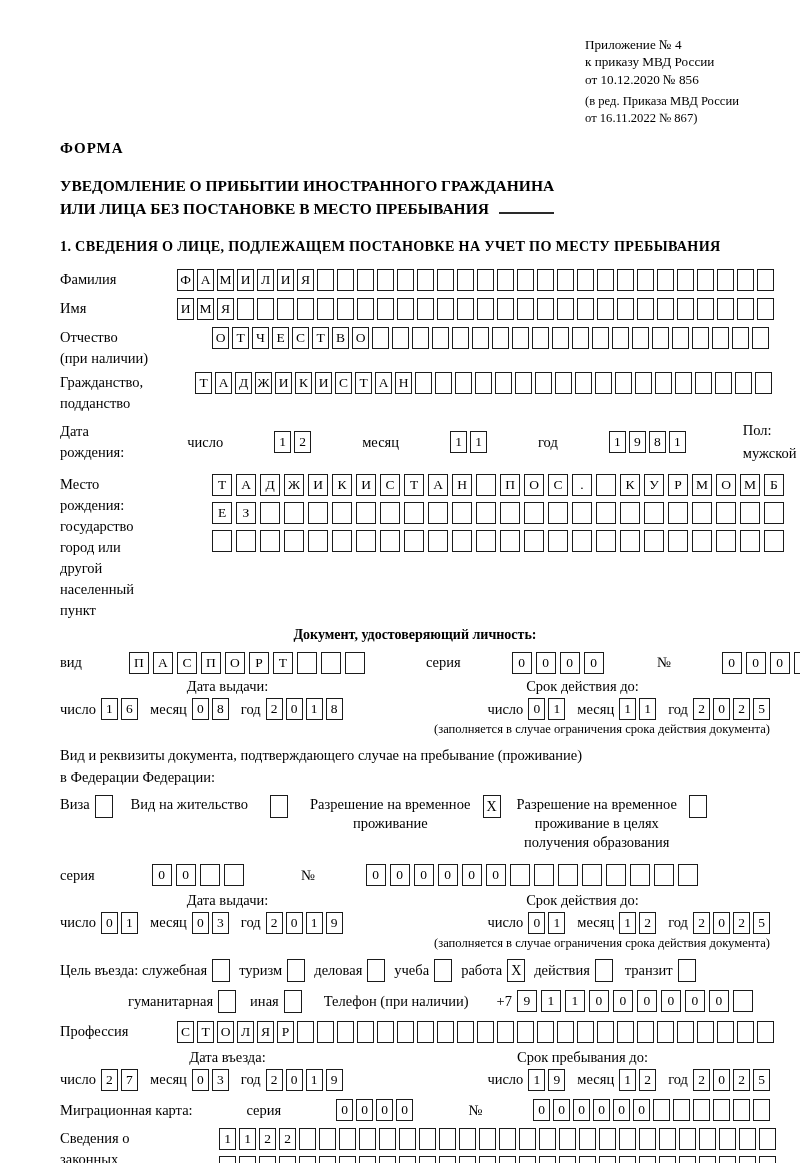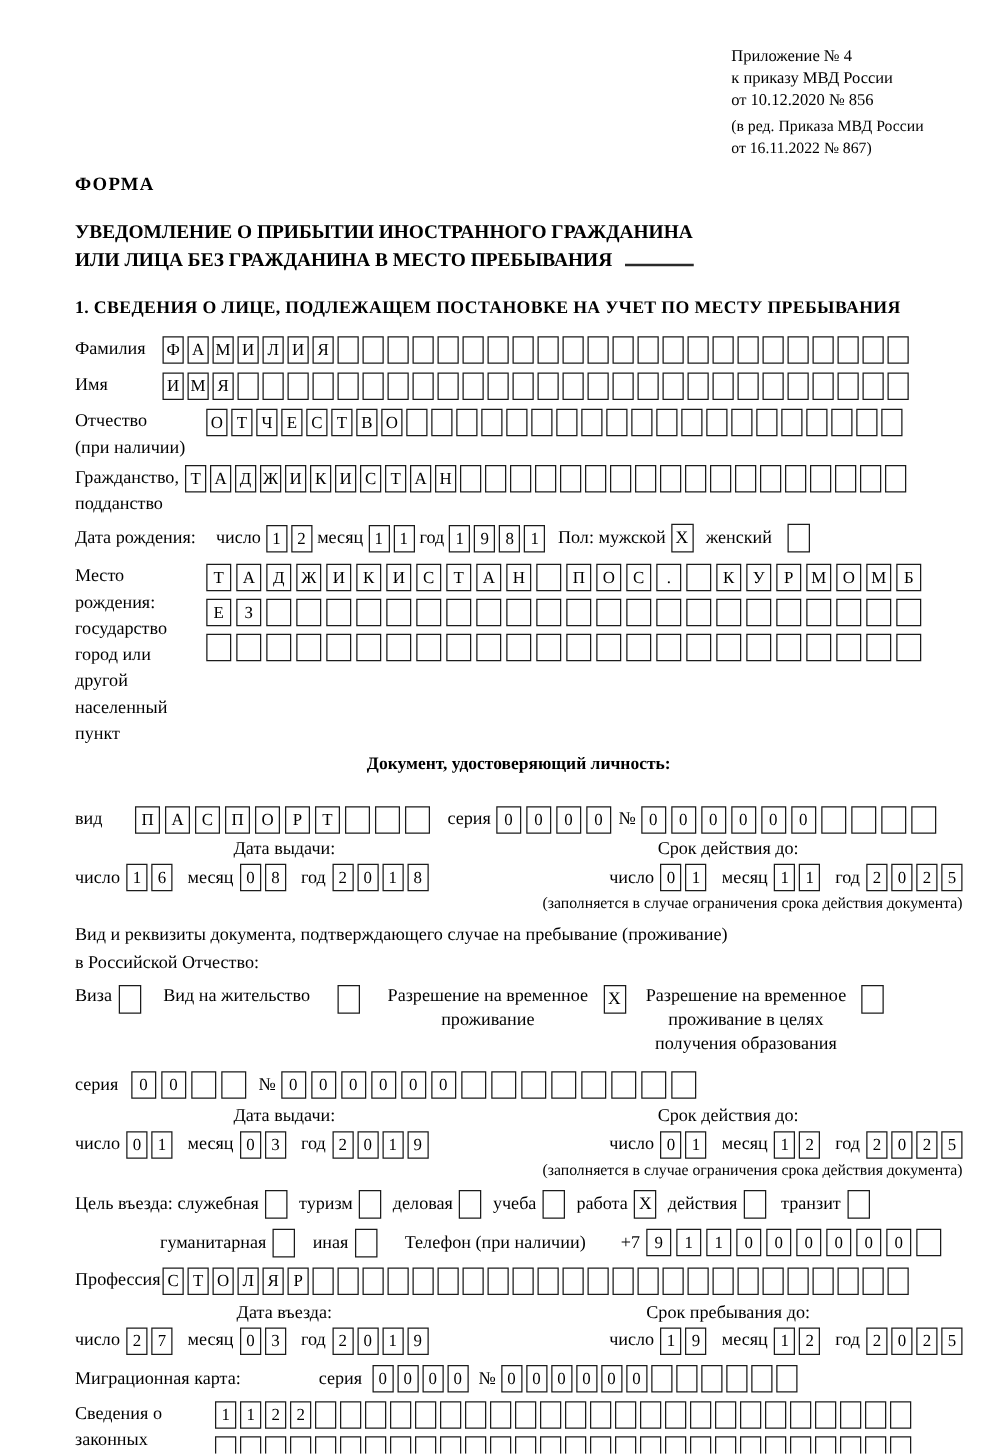--- a/index.html
+++ b/index.html
@@ -20,26 +20,26 @@
   
   .cells { display:inline-flex; gap:3px; vertical-align:middle; }
   .cell {
     display:inline-block; width:15px; height:20px; border:1.6px solid #1b1b1b;
     text-align:center; font-size:13.5px; line-height:20px; flex:0 0 auto;
     font-family:"Liberation Serif", serif; background:#fff;
   }
   .cells-wide { gap:4px; } .cells-wide .cell { width:18px; }
   .cells-box .cell { width:16px; height:21px; line-height:21px; font-size:14px; }
   
-  .row { display:flex; align-items:flex-start; margin-bottom:7px; }
+  .row { display:flex; align-items:flex-start; margin-bottom:7px;gap:47px; }
   .lbl { font-size:14.5px; line-height:21px; }
   .lblcol { flex:0 0 auto; }
   .stack > .cells { display:flex; margin-bottom:6px; }
   .inline-lbl { font-size:14.5px; line-height:23px; margin:0 4px; }
-  .doc-head { text-align:center; font-weight:bold; font-size:14px; margin:6px 0 24px 0; }
+  .doc-head { text-align:center; font-weight:bold; font-size:14px; margin:6px 0 8px 0; }
   
   .dates-block { display:flex; margin-bottom:2px; }
   .dates-half { display:flex; flex-direction:column; }
   .dates-half.left { width:335px; }
   .dates-half.right { flex:1; }
   .dates-title { text-align:center; font-size:14.5px; line-height:17px; }
   .dategrp { display:flex; align-items:center; margin-top:3px; }
   .dategrp .glbl { font-size:14.5px; margin-right:5px; }
   .dategrp .cells { margin-right:12px; }
   .dates-note { text-align:right; font-size:12.6px; margin:2px 0 8px 0; }
@@ -64,21 +64,21 @@
     <div>от 10.12.2020 № 856</div>
     <div class="grp2">
       <div>(в ред. Приказа МВД России</div>
       <div>от 16.11.2022 № 867)</div>
     </div>
   </div>
   <div class="forma">ФОРМА</div>
 
   <div class="title">
     <div>УВЕДОМЛЕНИЕ О ПРИБЫТИИ ИНОСТРАННОГО ГРАЖДАНИНА</div>
-    <div><span>ИЛИ ЛИЦА БЕЗ ГРАЖДАНИНА В МЕСТО ПРЕБЫВАНИЯ</span><span class="blank"></span></div>
+    <div><span>ИЛИ ЛИЦА БЕЗ ПОСТАНОВКЕ В МЕСТО ПРЕБЫВАНИЯ</span><span class="blank"></span></div>
   </div>
 
   <div class="section-h">1. СВЕДЕНИЯ О ЛИЦЕ, ПОДЛЕЖАЩЕМ ПОСТАНОВКЕ НА УЧЕТ ПО МЕСТУ ПРЕБЫВАНИЯ</div>
 
   <div class="row">
     <div class="lbl lblcol" style="width:70px">Фамилия</div>
     <div class="cells">
         <span class="cell">Ф</span>
         <span class="cell">А</span>
         <span class="cell">М</span>
@@ -420,21 +420,21 @@
             <span class="cell">0</span>
             <span class="cell">2</span>
             <span class="cell">5</span>
           </span>
       </div>
     </div>
   </div>
   <div class="dates-note">(заполняется в случае ограничения срока действия документа)</div>
 
   <div class="res-line">Вид и реквизиты документа, подтверждающего случае на пребывание (проживание)</div>
-  <div class="res-line">в Российской Отчество:</div>
+  <div class="res-line">в Федерации Федерации:</div>
   <div class="opts">
     <div class="opt">
       <span class="olbl">Виза</span>
       <span class="cells cells-box" style="margin-left:5px">
           <span class="cell"></span>
         </span>
     </div>
     <div class="opt" style="margin-left:18px">
       <span class="olbl">Вид на жительство</span>
       <span class="cells cells-box" style="margin-left:22px">

